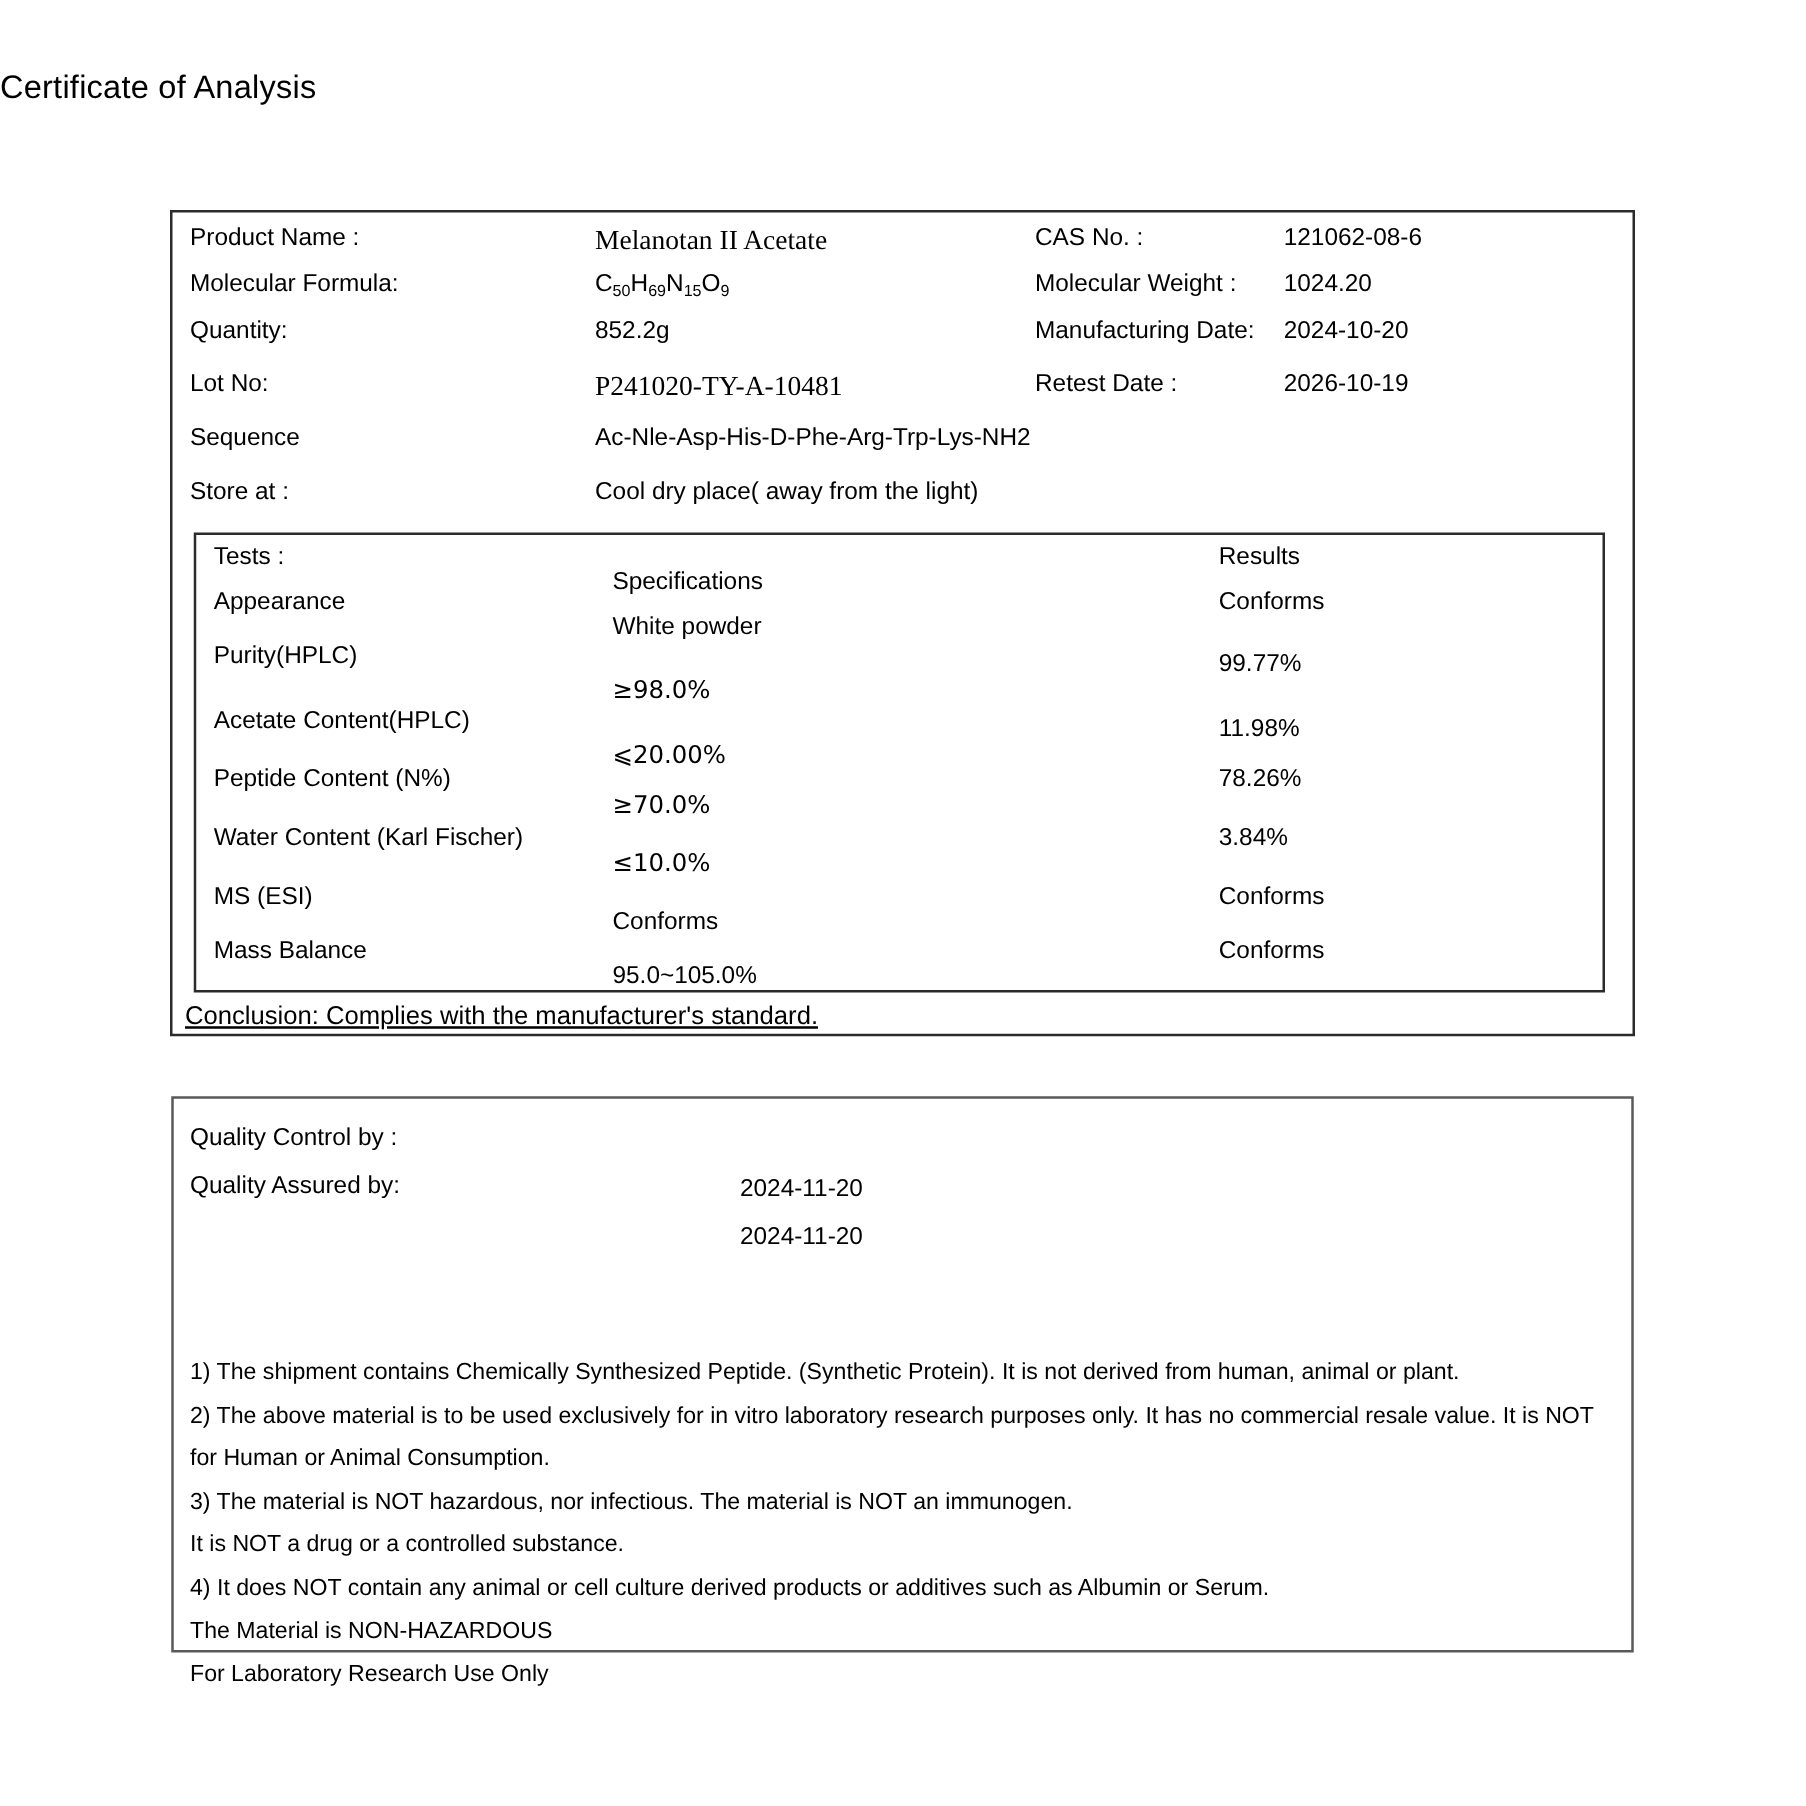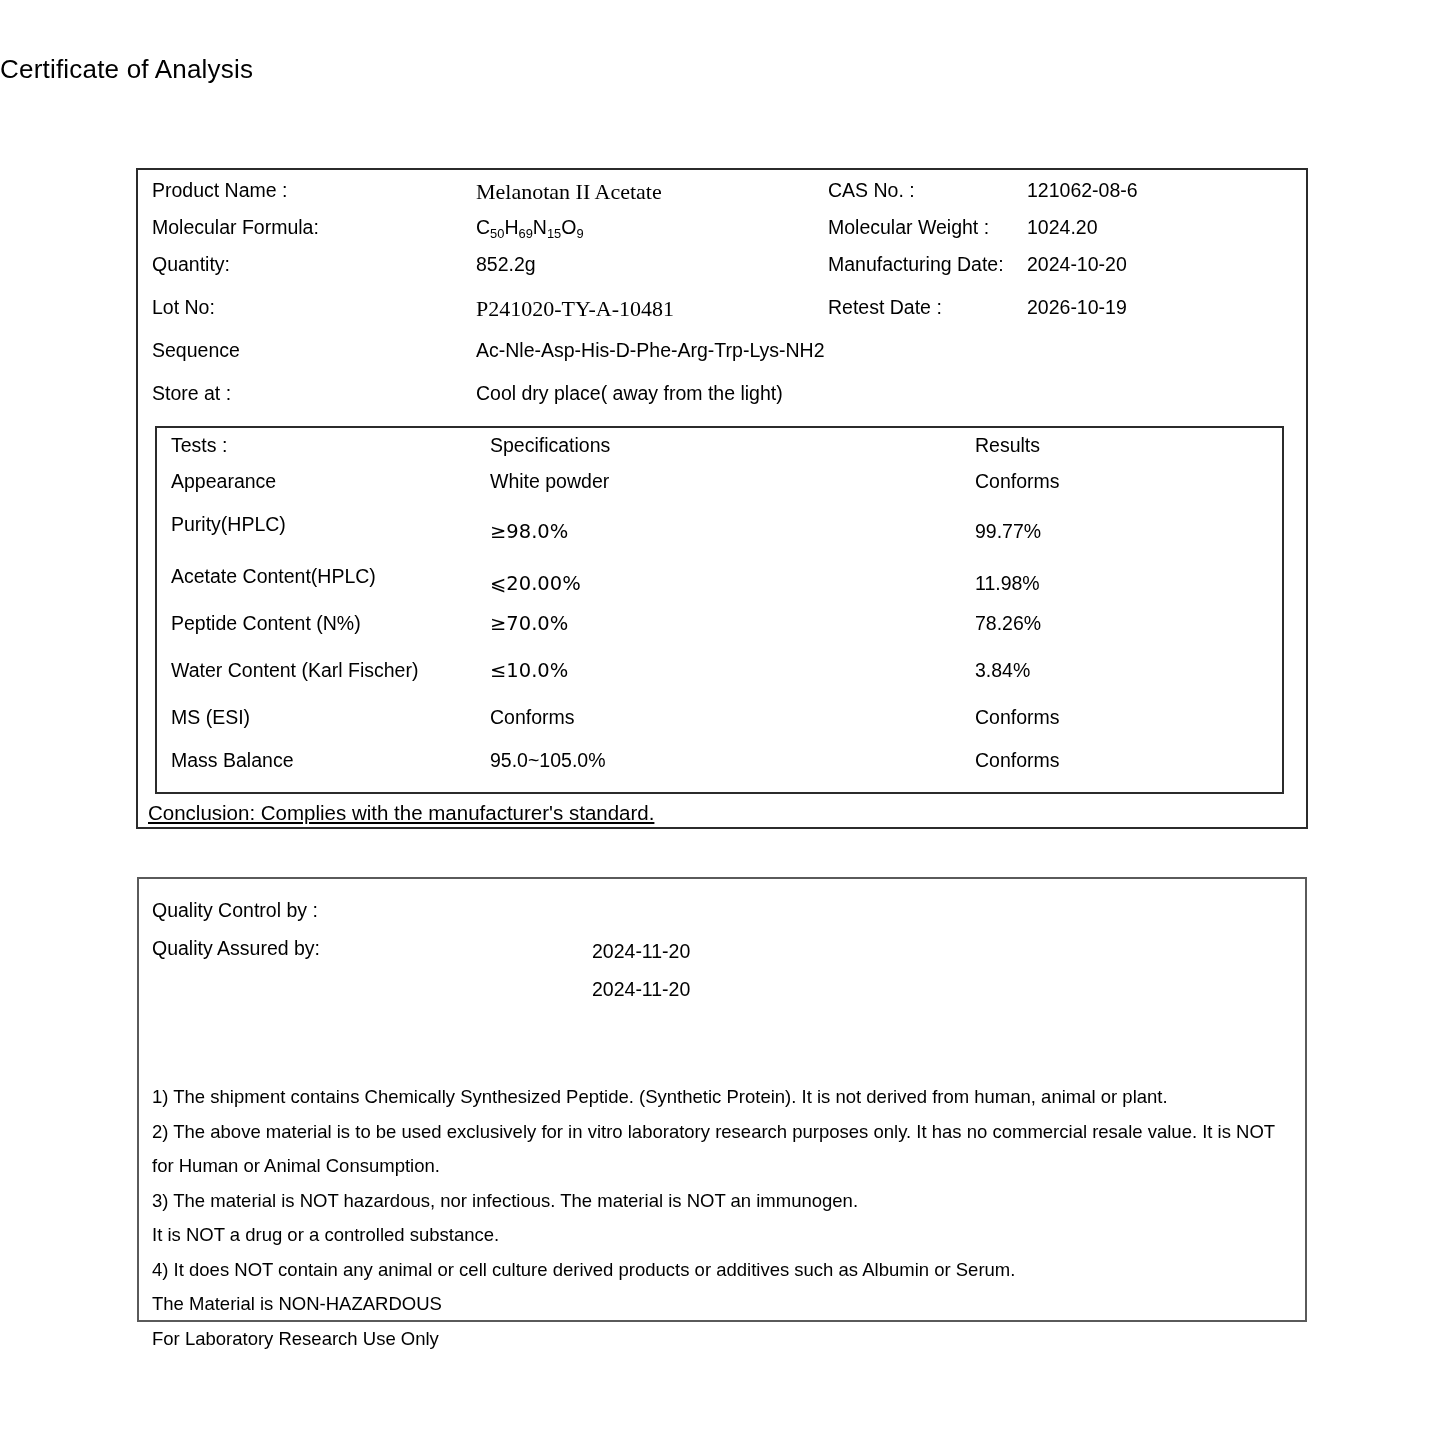--- a/index.html
+++ b/index.html
@@ -74,21 +74,21 @@
   .res-row {
     position: relative;
     height: 43px;
     white-space: nowrap;
   }
   .res-row.r-head { height: 42px; padding-top: 6px; }
   .res-row.r-tall { height: 52px; }
   .res-row.r-mid  { height: 47px; }
 
   .c-test { position: absolute; left: 14px;  font-size: 19.5px; }
-  .c-spec { position: absolute; left: 333px; font-size: 19.5px; }
+  .c-spec { position: absolute; left: 333px; font-size: 19.5px; margin-top: 20px; }
   .c-res  { position: absolute; left: 818px; font-size: 19.5px; }
   .c-spec.shift-dn { top: 7px; }
   .c-res.shift-dn  { top: 7px; }
 
   .glyph-le { font-family: "DejaVu Sans", sans-serif; }
 
   
   .conclusion {
     position: absolute;
     left: 10px;

